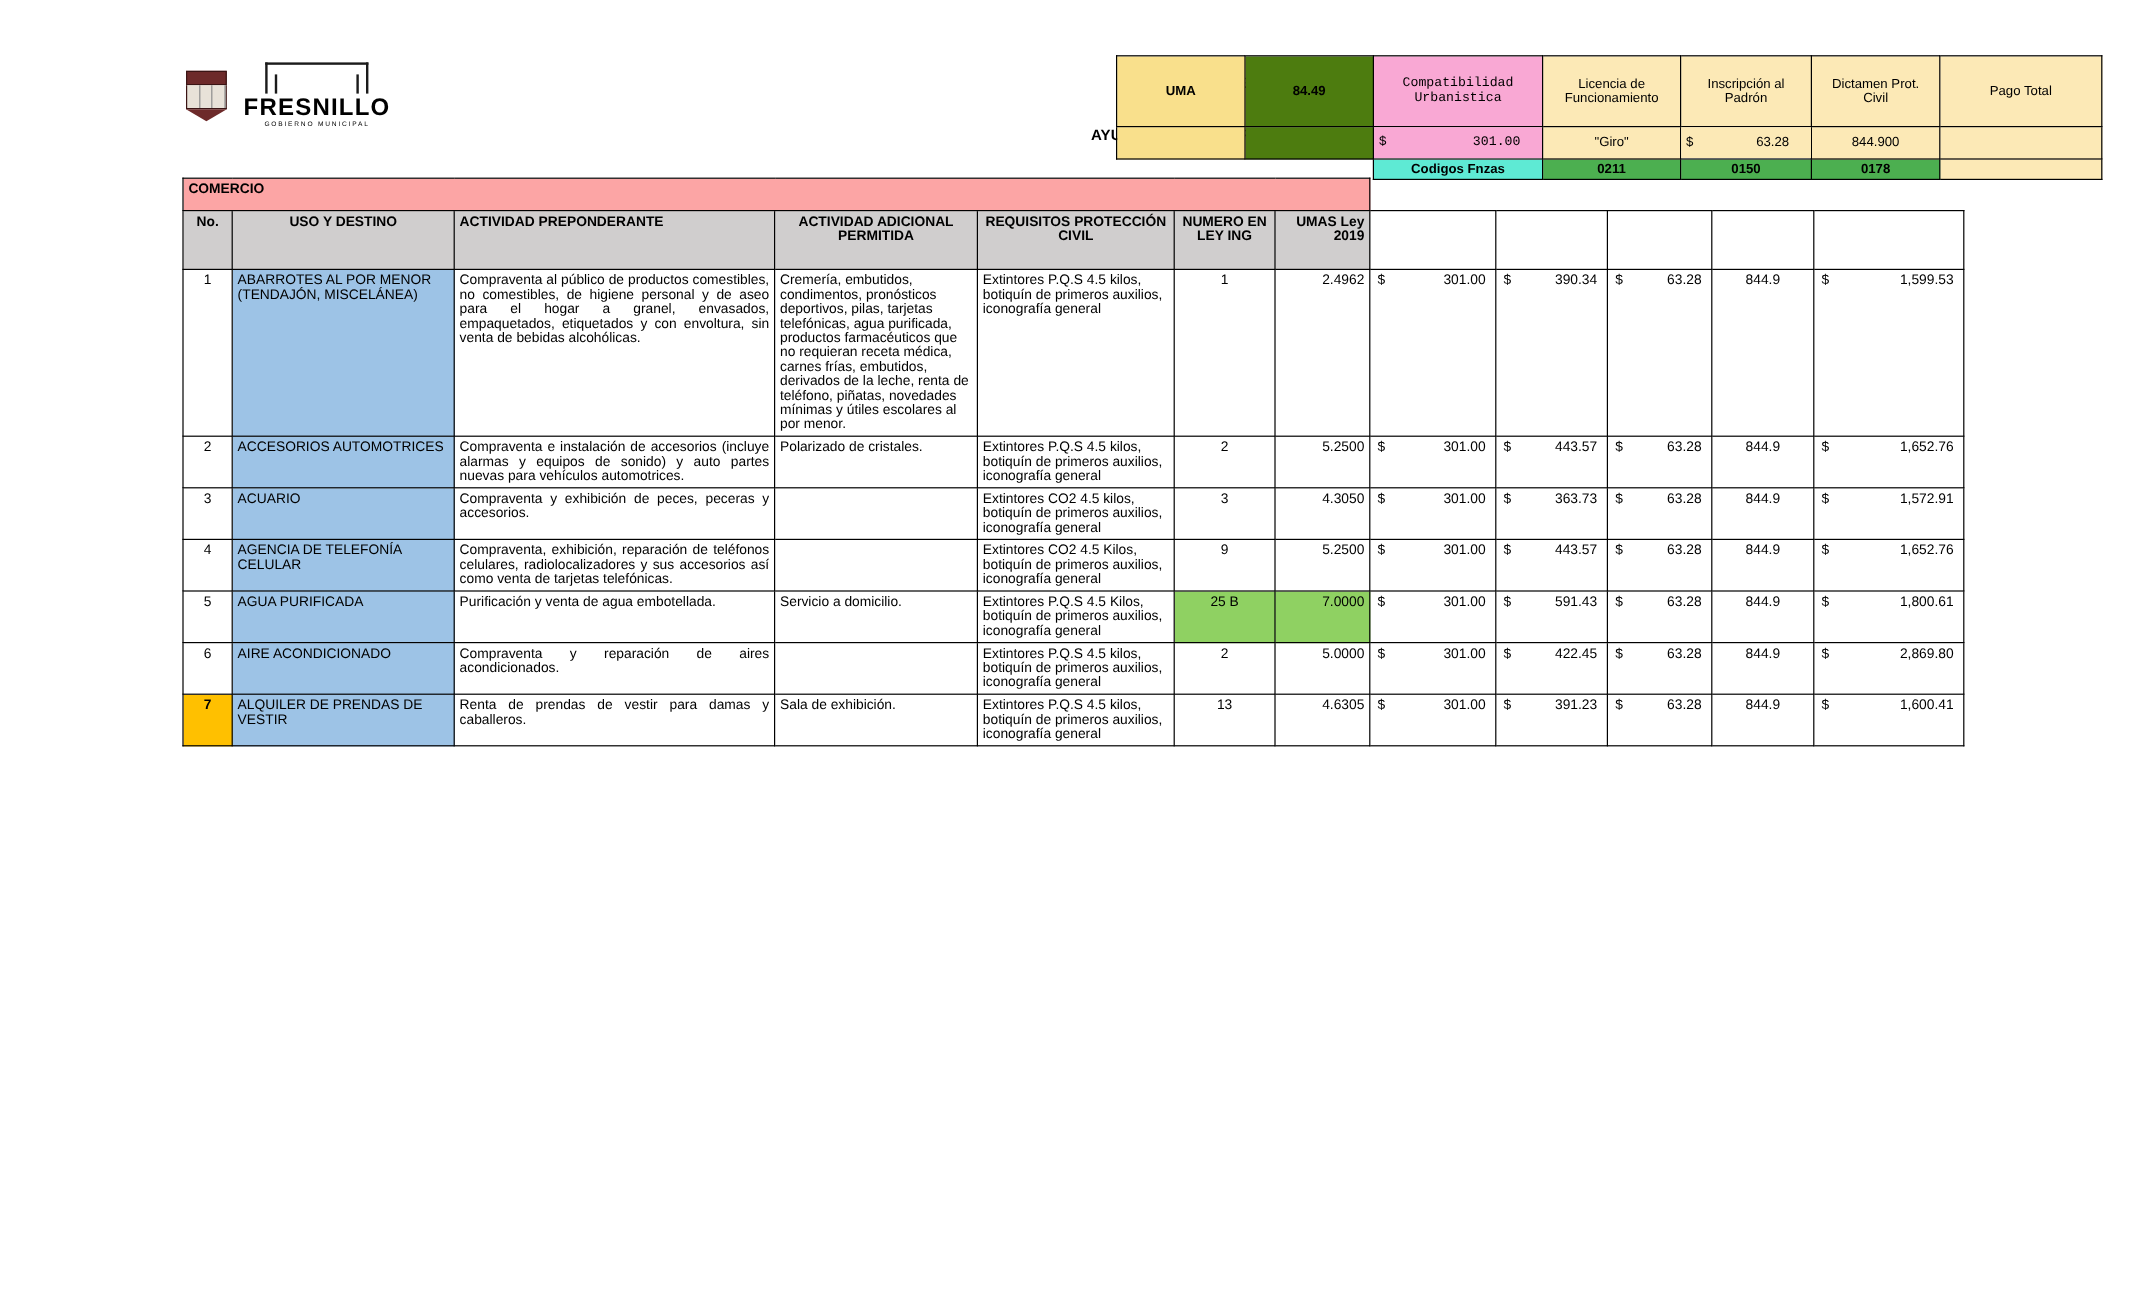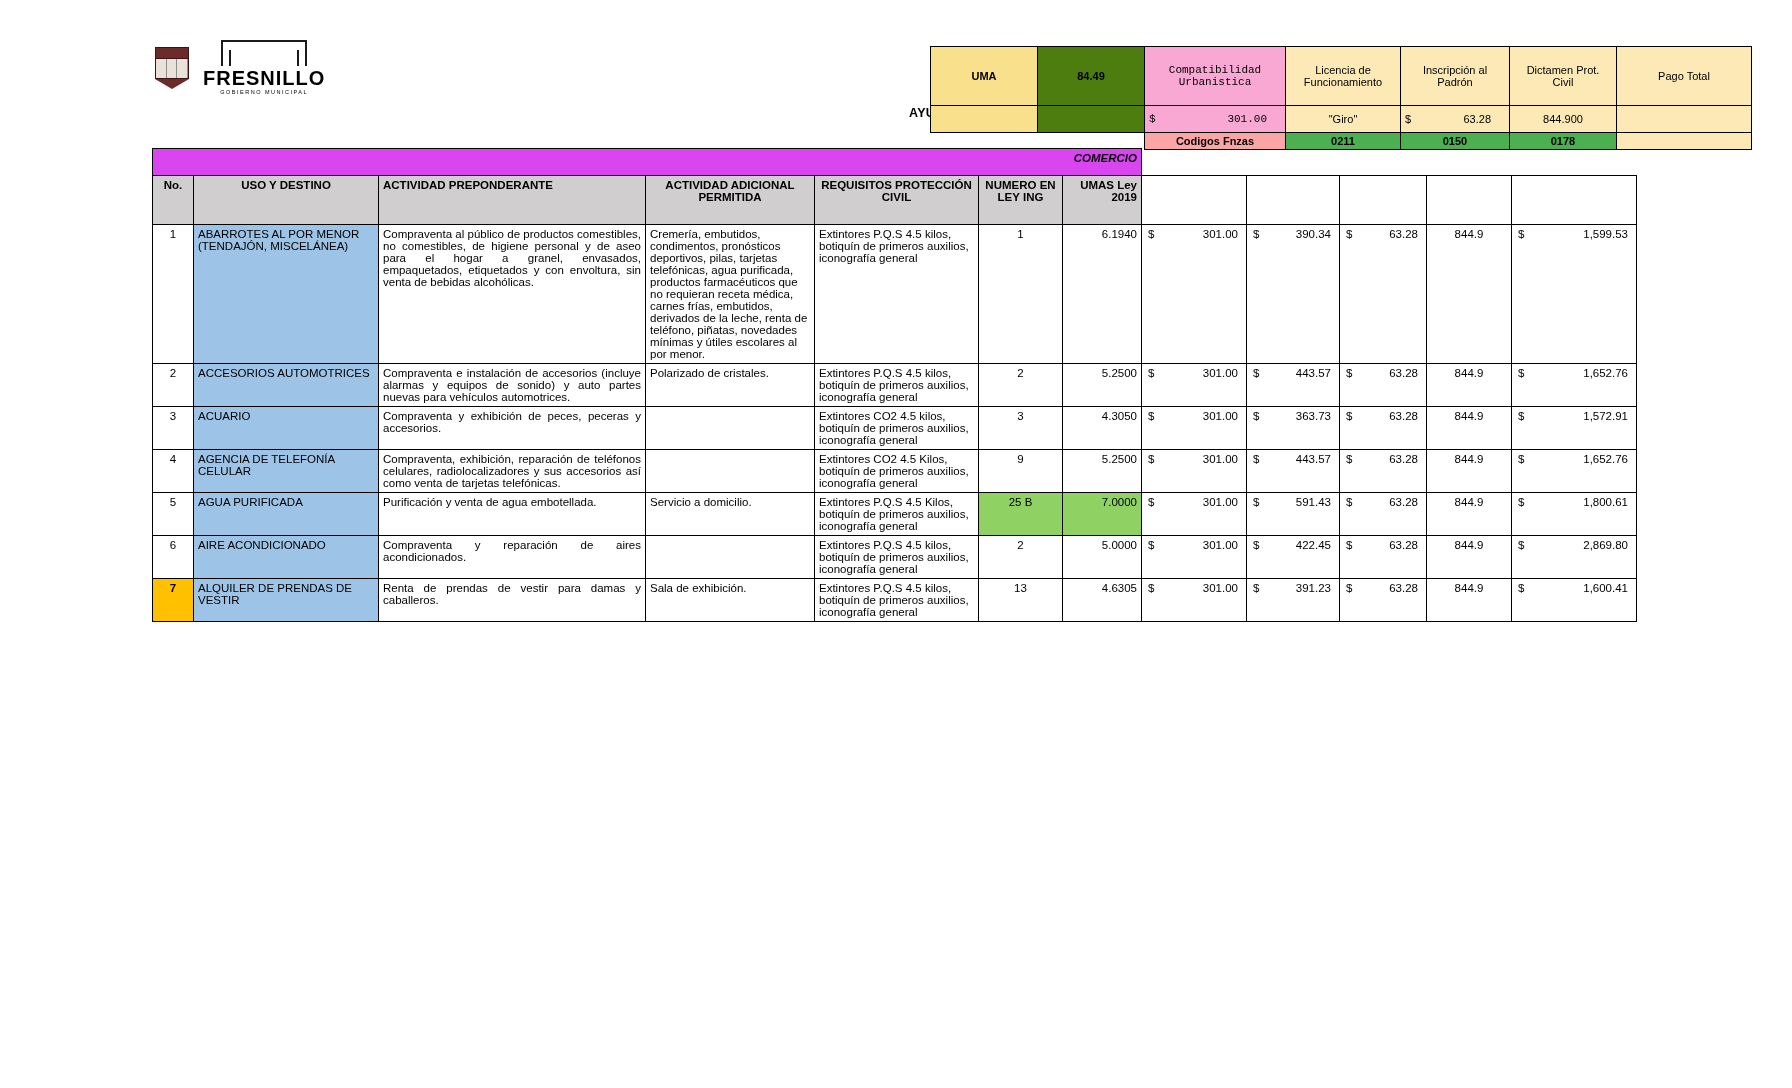--- a/index.html
+++ b/index.html
@@ -1,20 +1,20 @@
 <!DOCTYPE html>
 <html><head>
 <meta charset="utf-8">
 <style>
   html,body{margin:0;padding:0;background:#ffffff;}
   body{width:1792px;height:1088px;font-family:"Liberation Sans",sans-serif;color:#000;}
   .page{position:relative;width:1792px;height:1088px;box-sizing:border-box;padding:40px 40px 0 40px;}
 
   
-  .topbar{display:flex;align-items:flex-start;}
+  .topbar{display:flex;align-items:center;}
   .logos{width:310px;display:flex;align-items:center;gap:14px;padding-left:115px;box-sizing:border-box;}
   .shield{width:34px;height:42px;position:relative;}
   .shield .sh-top{width:34px;height:12px;background:#6d2a2a;border:1px solid #3a1414;box-sizing:border-box;}
   .shield .sh-mid{width:34px;height:20px;background:#e8e2d8;border:1px solid #3a1414;border-top:none;box-sizing:border-box;display:flex;}
   .shield .sh-mid div{flex:1;border-right:1px solid #8d8d8d;}
   .shield .sh-bot{width:0;height:0;margin:0 auto;border-left:17px solid transparent;border-right:17px solid transparent;border-top:10px solid #6d2a2a;}
   .fres{display:flex;flex-direction:column;align-items:center;line-height:1;}
   .fres .bld{width:86px;height:26px;border:2px solid #1b1b1b;border-bottom:none;position:relative;box-sizing:border-box;}
   .fres .bld:before{content:"";position:absolute;left:6px;right:6px;top:8px;bottom:0;border-left:2px solid #1b1b1b;border-right:2px solid #1b1b1b;}
   .fres .nm{font-size:20px;font-weight:bold;letter-spacing:1px;margin-top:2px;}
@@ -33,26 +33,26 @@
   .cu{width:112px;background:#f9a8d4;font-family:Liberation Mono, monospace;}
   .lf{width:86px;background:#fce9b6;}
   .ip{width:80px;background:#fce9b6;}
   .dpc{width:78px;background:#fce9b6;}
   .pt{width:106px;background:#fce9b6;}
   .row2 td{height:22px;}
   .money{text-align:left;padding-left:4px;position:relative;}
   .money .sym{position:absolute;left:4px;}
   .money .num{display:block;text-align:right;padding-right:4px;}
   .greencell{background:#4caf50;font-weight:bold;font-size:11px;}
-  .codlbl{background:#fca5a5;font-weight:bold;font-size:11px;}
+  .codlbl{background:#5eead4;font-weight:bold;font-size:11px;}
 
   
   .maintab{position:absolute;left:152px;top:148px;}
   .maintab td{border:1px solid #000;font-size:11.5px;vertical-align:top;padding:3px 4px;}
-  .comercio{background:#d946ef;text-align:right;font-weight:bold;font-size:12.5px;height:20px;font-style:italic;}
+  .comercio{background:#fca5a5;text-align:left;font-weight:bold;font-size:12.5px;height:20px;}
   .hcell{text-align:center;font-weight:bold;font-size:11.5px;vertical-align:middle;height:42px;}
   .hcell.gray{background:#d0cece;}
   .c-no{width:32px;text-align:center;vertical-align:middle;}
   .c-uso{width:176px;background:#9dc3e6;vertical-align:middle;}
   .c-act{width:258px;vertical-align:middle;text-align:justify;}
   .c-adic{width:160px;vertical-align:middle;}
   .c-req{width:155px;vertical-align:middle;}
   .c-num{width:75px;text-align:center;vertical-align:middle;}
   .c-umas{width:70px;text-align:right;vertical-align:middle;}
   .c-cu{width:96px;vertical-align:middle;}
@@ -158,21 +158,21 @@
       <td class="hcell c-pt"></td>
     </tr>
 
     <tr>
       <td class="c-no">1</td>
       <td class="c-uso">ABARROTES AL POR MENOR (TENDAJÓN, MISCELÁNEA)</td>
       <td class="c-act just">Compraventa al público de productos comestibles, no comestibles, de higiene personal y de aseo para el hogar a granel, envasados, empaquetados, etiquetados y con envoltura, sin venta de bebidas alcohólicas.</td>
       <td class="c-adic" style="vertical-align:top;">Cremería, embutidos, condimentos, pronósticos deportivos, pilas, tarjetas telefónicas, agua purificada, productos farmacéuticos que no requieran receta médica, carnes frías, embutidos, derivados de la leche, renta de teléfono, piñatas, novedades mínimas y útiles escolares al por menor.</td>
       <td class="c-req">Extintores P.Q.S 4.5 kilos, botiquín de primeros auxilios, iconografía general</td>
       <td class="c-num">1</td>
-      <td class="c-umas">6.1940</td>
+      <td class="c-umas">2.4962</td>
       <td class="c-cu">
             <div class="mny">
               <span class="s">$</span>
               <span class="v">301.00</span>
             </div>
           </td>
       <td class="c-lf">
             <div class="mny">
               <span class="s">$</span>
               <span class="v">390.34</span>

